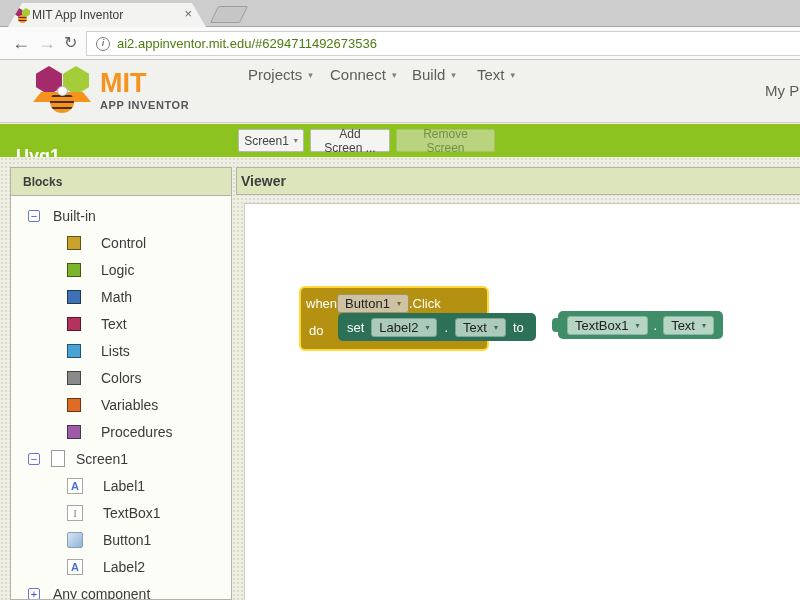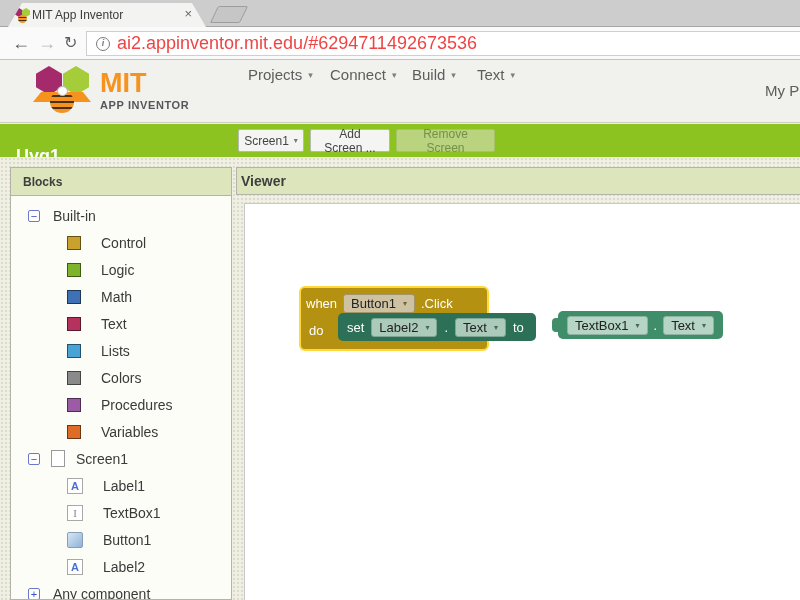--- a/index.html
+++ b/index.html
@@ -29,21 +29,21 @@
     background:#fafafa; border-bottom:1px solid #c4c4c4; }
   .navbtn { position:absolute; top:4px; font-size:18px; line-height:24px; color:#5e5e5e; }
   #btn-back { left:12px; }
   #btn-fwd { left:38px; color:#b9b9b9; }
   #btn-reload { left:64px; font-size:16px; }
   #omnibox { position:absolute; left:86px; top:4px; width:716px; height:25px; background:#fff;
     border:1px solid #cfcfcf; display:flex; align-items:center; }
   #info-icon { width:14px; height:14px; border:1.5px solid #7a7a7a; border-radius:50%;
     color:#7a7a7a; font-size:9px; font-weight:bold; text-align:center; line-height:11px;
     margin:0 7px 0 9px; flex:0 0 auto; font-style:italic; }
-  #url-text { font-size:18px; color:#ef4444; white-space:nowrap; }
+  #url-text { font-size:13px; color:#4d7c0f; white-space:nowrap; }
 
   
   #app-header { position:absolute; left:0; top:60px; width:800px; height:63px;
     background:#f1f1ee; border-bottom:1px solid #ccccc4; overflow:hidden; }
   #logo { position:absolute; left:30px; top:5px; width:64px; height:52px; }
   .hex { position:absolute; width:26px; height:29px;
     clip-path:polygon(50% 0,100% 27%,100% 73%,50% 100%,0 73%,0 27%); }
   .hex.magenta { left:6px; top:1px; background:#a42a6b; }
   .hex.green { left:33px; top:1px; background:#a5cd39; }
   #bee-wings { position:absolute; left:3px; top:27px; width:58px; height:10px; background:#f6921e;
@@ -100,21 +100,21 @@
 
   #viewer-header { position:absolute; left:236px; top:10px; width:564px; height:28px;
     background:#dce5bb; border:1px solid #b3b3a9; border-right:none;
     font-size:14px; font-weight:bold; color:#3e3e3e; line-height:26px; padding-left:4px; }
   #canvas { position:absolute; left:244px; top:46px; width:556px; height:397px; background:#fff;
     border-left:1px solid #c9c9c9; border-top:1px solid #c9c9c9; }
 
   
   #when-block { position:absolute; left:54px; top:82px; width:190px; height:65px;
     border:2px solid #ffd83c; border-radius:6px; padding:3px 5px; }
-  #when-row { display:flex; align-items:center; gap:6px; height:24px; }
+  #when-row { display:flex; align-items:center; gap:0; height:24px; }
   .blk-txt { font-size:13px; color:#fff; white-space:nowrap; }
   #do-label { margin:8px 0 0 3px; }
   .dd { display:inline-flex; align-items:center; gap:7px; border-radius:3px; padding:1px 7px;
     font-size:13px; color:#222; white-space:nowrap; }
   .dd .caret { font-size:8px; }
   .dd.gold { background:#cec2a2; border:1px solid #a29469; }
   .dd.gold .caret { color:#6e6447; }
   .dd.set { background:#abcaba; border:1px solid #7fa594; }
   .dd.set .caret { color:#46685a; }
   .dd.get { background:#b6d5c5; border:1px solid #8fb3a2; }
@@ -215,26 +215,26 @@
         </div>
         <div class="row lvl2">
           <span class="cat-sq" style="background-color: rgb(73, 164, 213);"></span>
           <span>Lists</span>
         </div>
         <div class="row lvl2">
           <span class="cat-sq" style="background-color: rgb(138, 138, 138);"></span>
           <span>Colors</span>
         </div>
         <div class="row lvl2">
+          <span class="cat-sq" style="background-color: rgb(222, 107, 38);"></span>
+          <span>Variables</span>
+        </div>
+        <div class="row lvl2">
           <span class="cat-sq" style="background-color: rgb(155, 91, 165);"></span>
           <span>Procedures</span>
-        </div>
-        <div class="row lvl2">
-          <span class="cat-sq" style="background-color: rgb(222, 107, 38);"></span>
-          <span>Variables</span>
         </div>
 
         <div class="row screen1">
           <span class="expander">−</span>
           <span class="screen-ic"><span class="top"></span></span>
           <span>Screen1</span>
         </div>
 
         <div class="row lvl2">
           <span class="comp-ic label">A</span>

